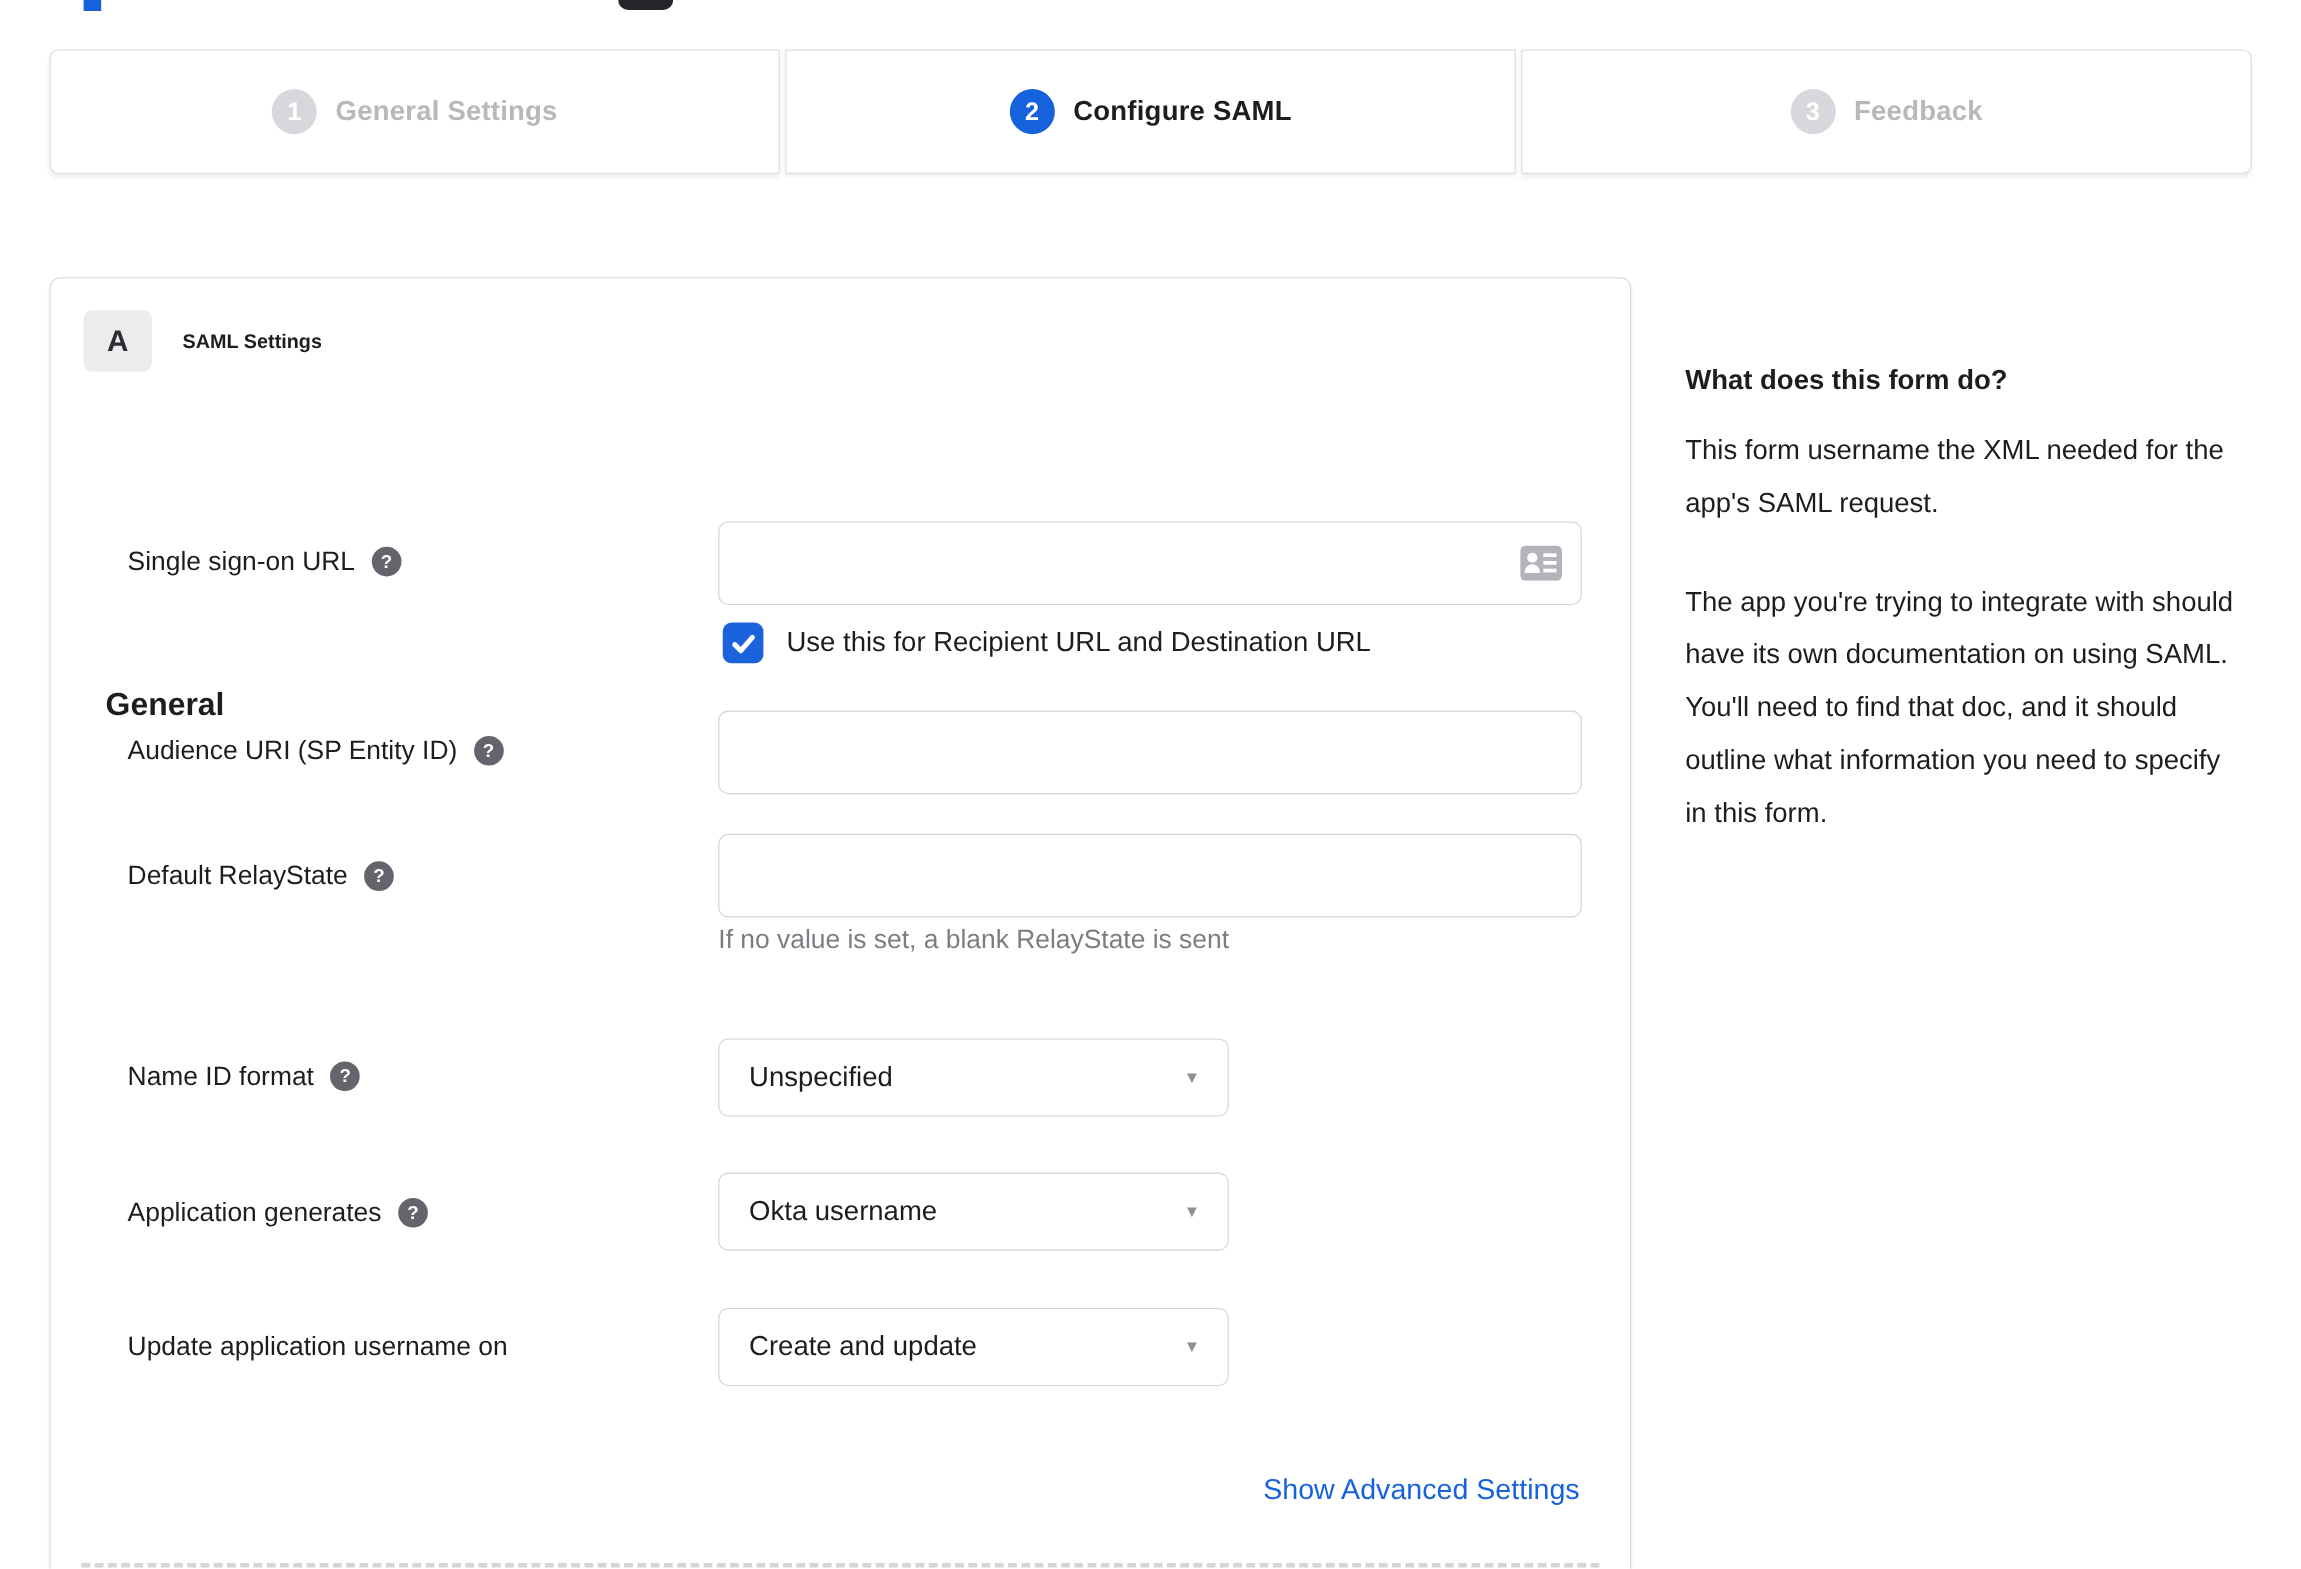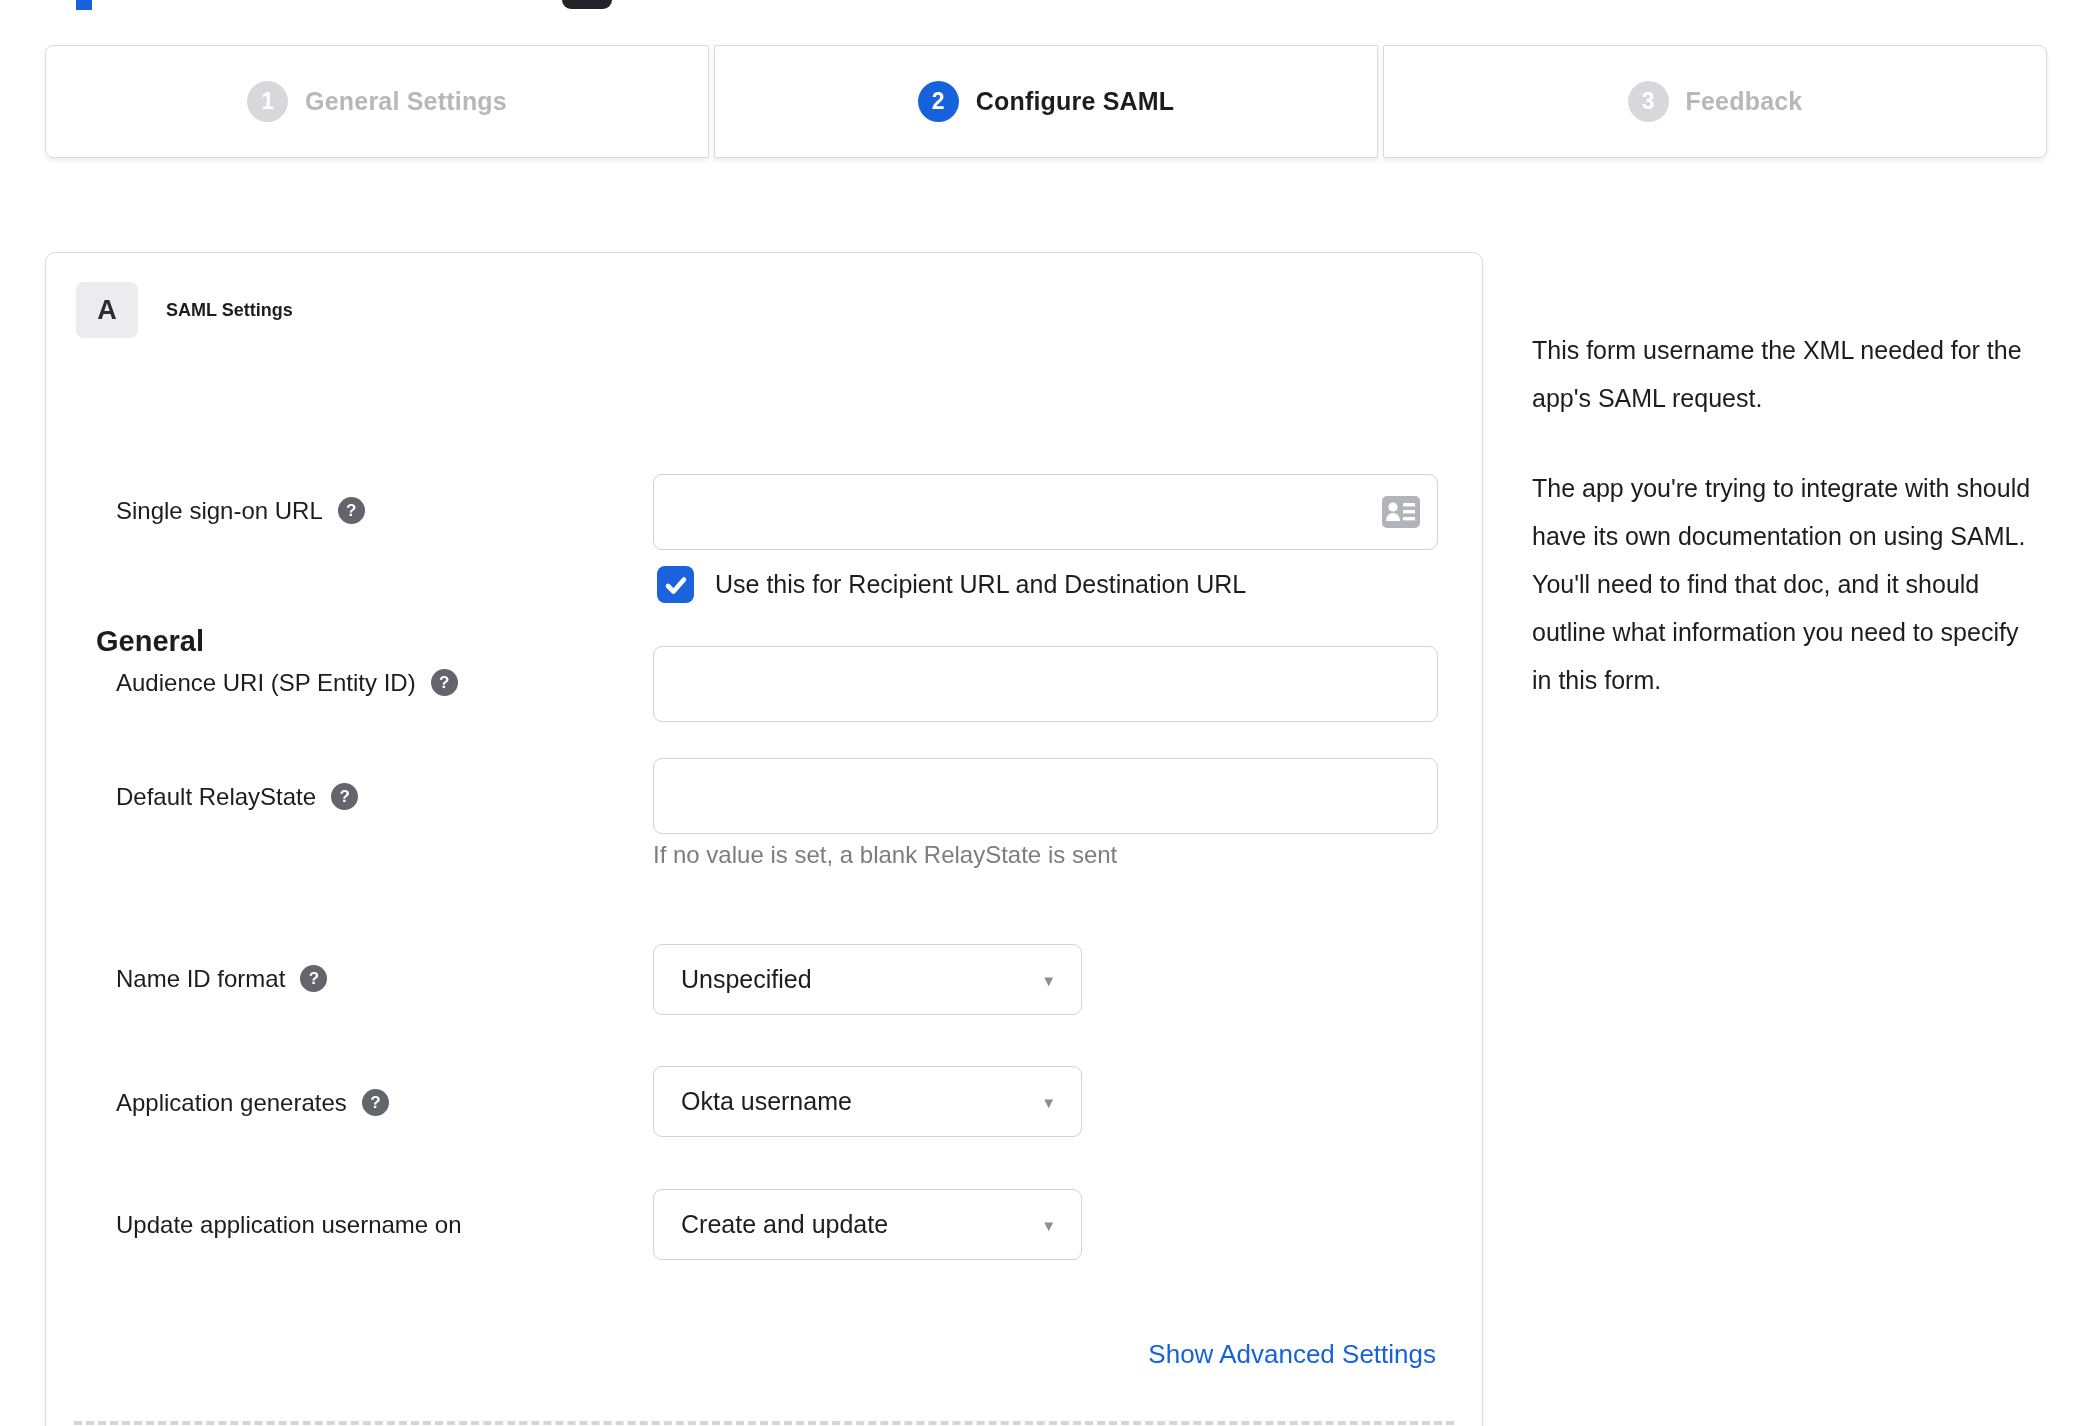--- a/index.html
+++ b/index.html
@@ -73,21 +73,21 @@
   .checkbox-row { position:absolute; left:611px; display:flex; align-items:center; }
   .checkbox {
     width:37px; height:37px; background:#1b63dc; border-radius:8px;
     display:flex; align-items:center; justify-content:center; flex:none;
   }
   .checkbox-label { margin-left:21px; font-size:25px; color:#1d1d21; }
 
   .hint-text { position:absolute; left:607px; font-size:24px; color:#7c7c83; }
 
   .select {
-    position:absolute; left:607px; width:429px; height:71px;
+    position:absolute; left:607px; width:464px; height:71px;
     border:1px solid #d2d2d7; border-radius:9px; background:#fff;
     display:flex; align-items:center; padding:0 56px 0 27px;
     font-size:25px; color:#1d1d21; cursor:pointer;
   }
   .select-caret {
     position:absolute; right:25px; top:50%; transform:translateY(-50%);
     font-size:15px; color:#8e8e96;
   }
 
   .advanced-link {
@@ -194,15 +194,16 @@
     <span>Create and update</span>
     <span class="select-caret">▼</span>
   </div>
 
   <a class="advanced-link">Show Advanced Settings</a>
 
   <div class="dashed-divider"></div>
 </div>
 
 <aside class="help-sidebar">
+  <h3>What does this form do?</h3>
   <p>This form username the XML needed for the app's SAML request.</p>
   <p>The app you're trying to integrate with should have its own documentation on using SAML. You'll need to find that doc, and it should outline what information you need to specify in this form.</p>
 </aside>
 
 </body></html>

